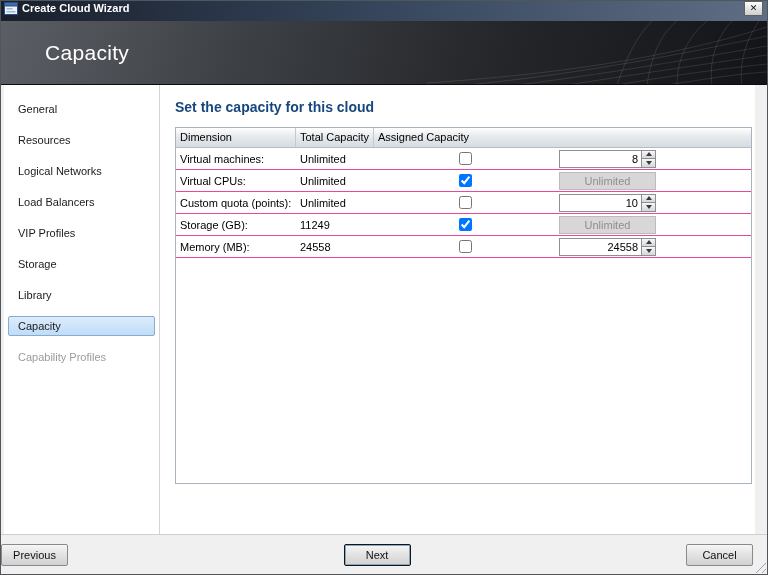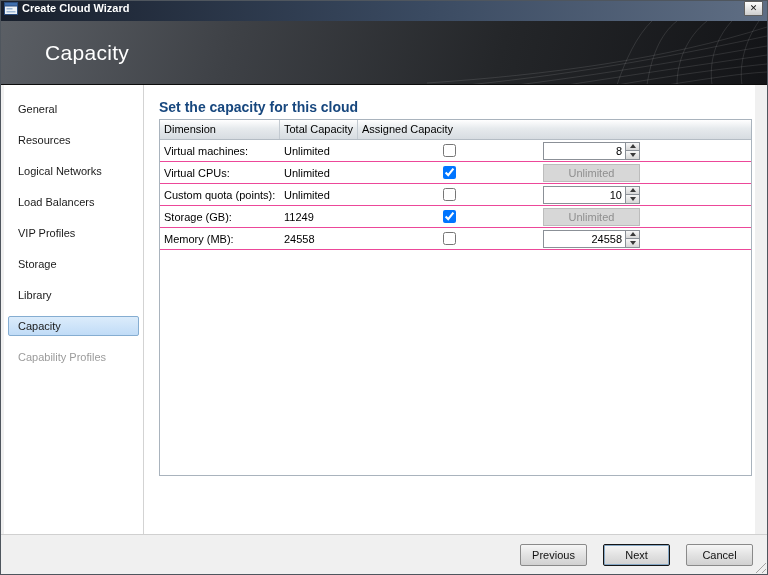--- a/index.html
+++ b/index.html
@@ -42,38 +42,38 @@
   .bannertitle {
     position: absolute; left: 44px; top: 50%; transform: translateY(-50%);
     color: #ffffff; font-size: 21px; letter-spacing: .3px;
   }
   
   .bodyrow {
     flex: 1; min-height: 0; display: flex;
     background: #f0f0f0; padding-left: 3px; padding-right: 12px;
   }
   .sidebar {
-    width: 140px; flex: 0 0 auto; background: #fff;
+    width: 156px; flex: 0 0 auto; background: #fff;
     border-right: 1px solid #d3d3d3;
     list-style: none; padding: 14px 4px 0 4px;
   }
   .nav {
     height: 20px; line-height: 18px; margin-bottom: 11px;
     padding-left: 9px; font-size: 11px; color: #1a1a1a;
     border: 1px solid transparent; border-radius: 2px; cursor: pointer;
     white-space: nowrap; overflow: hidden;
   }
   .nav.selected { background: linear-gradient(#dcecfb, #c1dcf7); border-color: #85add1; }
   .nav.disabled { color: #9b9b9b; cursor: default; }
   .content { flex: 1; min-width: 0; background: #fff; padding: 14px 3px 0 15px; }
   h2.heading { color: #17477e; font-size: 14px; font-weight: bold; }
   .tablelabel { font-size: 11px; color: #1a1a1a; margin-top: 16px; }
   
   .listview {
-    margin-top: 4px; height: 357px; background: #fff;
+    margin-top: 12px; height: 357px; background: #fff;
     border: 1px solid #a9b3bd; font-size: 11px; overflow: hidden;
   }
   .lvheader {
     display: flex; height: 20px;
     background: linear-gradient(#ffffff, #e6eaed 45%, #d7dce1);
     border-bottom: 1px solid #b4bcc4;
   }
   .hcell { padding: 3px 4px; border-right: 1px solid #c3cad1; white-space: nowrap; overflow: hidden; }
   .c1 { width: 120px; flex: 0 0 auto; }
   .c2 { width: 78px;  flex: 0 0 auto; }
@@ -103,21 +103,21 @@
   .tri.down { border-top: 4px solid #3a3a3a; }
   .disabledbox {
     width: 97px; height: 18px;
     background: #d7d7d7; border: 1px solid #bcbcbc;
     color: #8f8f8f; display: flex; align-items: center; justify-content: center;
   }
   
   .footer {
     height: 40px; flex: 0 0 auto; position: relative;
     border-top: 1px solid #d0d0d0; background: #f0f0f0;
-    display: flex; align-items: center; justify-content: flex-end;
+    display: flex; align-items: center; justify-content: space-between;
     gap: 16px; padding-right: 14px;
   }
   .btn {
     width: 67px; height: 22px; font-size: 11px; font-family: inherit; color: #111;
     background: linear-gradient(#f6f6f6, #e4e4e4 45%, #d1d1d1);
     border: 1px solid #8a8a8a; border-radius: 2px; cursor: pointer;
   }
   .btn.default { border-color: #151515; box-shadow: inset 0 0 0 1px #87a8c5; }
   .grip {
     position: absolute; right: 1px; bottom: 1px; width: 13px; height: 13px;

